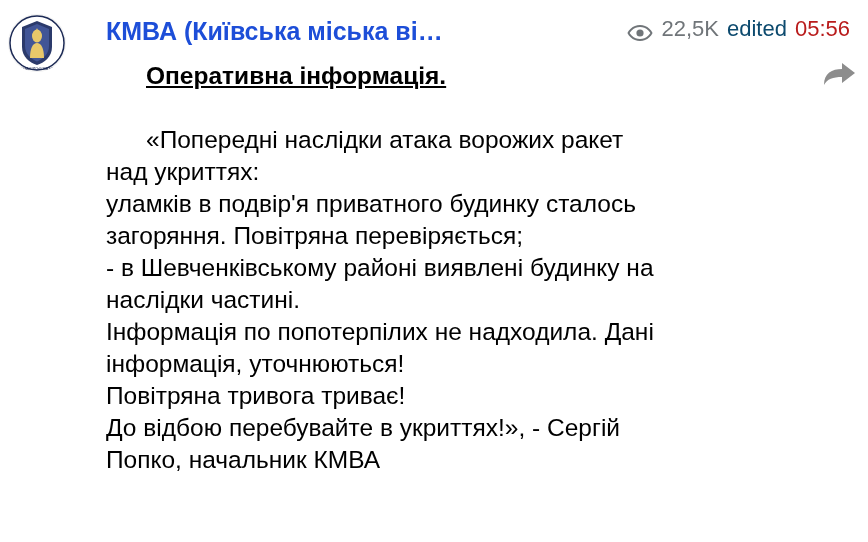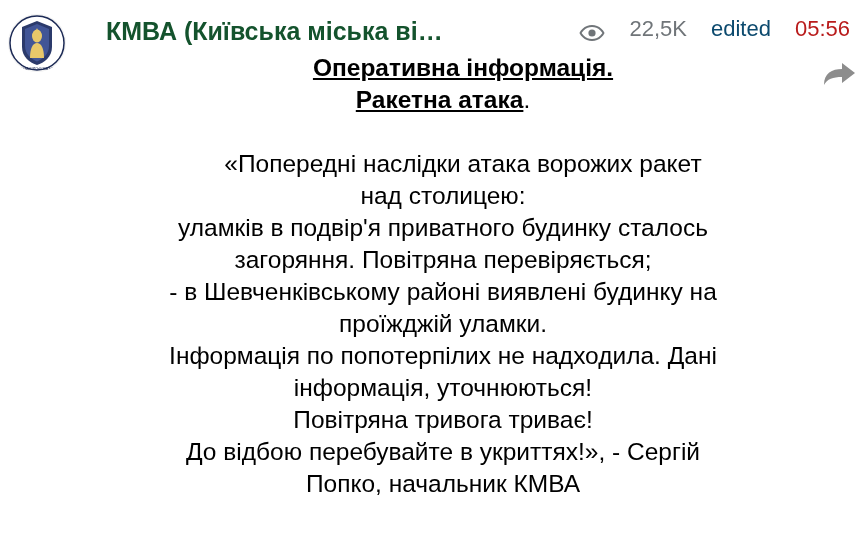--- a/index.html
+++ b/index.html
@@ -36,36 +36,36 @@
     display: block;
   }
   .header-row {
     position: relative;
     margin-left: 88px;
     height: 34px;
     display: flex;
     align-items: center;
   }
   .channel-name {
-    color: #14532d;
+    color: #1d4ed8;
     font-size: 25px;
     font-weight: bold;
     white-space: nowrap;
     overflow: hidden;
     text-overflow: ellipsis;
     max-width: 420px;
     line-height: 30px;
   }
   .meta {
     position: absolute;
     right: 0;
     top: 2px;
     display: flex;
     align-items: center;
-    gap: 24px;
+    gap: 8px;
     color: #707579;
     font-size: 22px;
     white-space: nowrap;
   }
   .eye-icon {
     display: inline-block;
     width: 26px;
     height: 18px;
     position: relative;
     top: 2px;
@@ -86,25 +86,24 @@
     position: absolute;
     right: 8px;
     top: 58px;
     width: 40px;
     height: 34px;
     color: #8d8d8d;
   }
   .body {
     margin-left: 88px;
     margin-right: 70px;
-    margin-top: 4px;
+    margin-top: 12px;
     font-size: 24.5px;
     line-height: 32px;
     color: #000000;
-    text-align: center;
   }
   .body .lead {
     text-indent: 40px;
   }
   .bold-underline {
     font-weight: bold;
     text-decoration: underline;
   }
   .para-gap {
     height: 32px;
@@ -152,32 +151,29 @@
   <div class="share-btn">
     <svg width="40" height="34" viewBox="0 0 40 34" aria-hidden="true">
       <path d="M4 27 C4 15 12 11 22 11 L22 5 L35 15 L22 25 L22 19 C13 19 7 21 4 27 Z" fill="#8d8d8d"></path>
     </svg>
   </div>
 
   <div class="body">
     <div class="lead">
       <span class="bold-underline">Оперативна інформація.</span>
     </div>
-    <div>
-      <span class="bold-underline">Ракетна атака</span><span>.</span>
-    </div>
 
     <div class="para-gap"></div>
 
     <div class="line quote-indent">«Попередні наслідки атака ворожих ракет</div>
-    <div class="line">над столицею:</div>
+    <div class="line">над укриттях:</div>
     <div class="line">уламків в подвір'я приватного будинку  сталось</div>
     <div class="line">загоряння. Повітряна перевіряється;</div>
     <div class="line">- в Шевченківському районі виявлені будинку на</div>
-    <div class="line">проїжджій уламки.</div>
+    <div class="line">наслідки частині.</div>
     <div class="line">Інформація по  попотерпілих не надходила. Дані</div>
     <div class="line">інформація, уточнюються!</div>
     <div class="line">Повітряна тривога триває!</div>
     <div class="line">До відбою перебувайте в укриттях!», - Сергій</div>
     <div class="line">Попко, начальник КМВА</div>
   </div>
 
 </div>
 
 </body></html>

